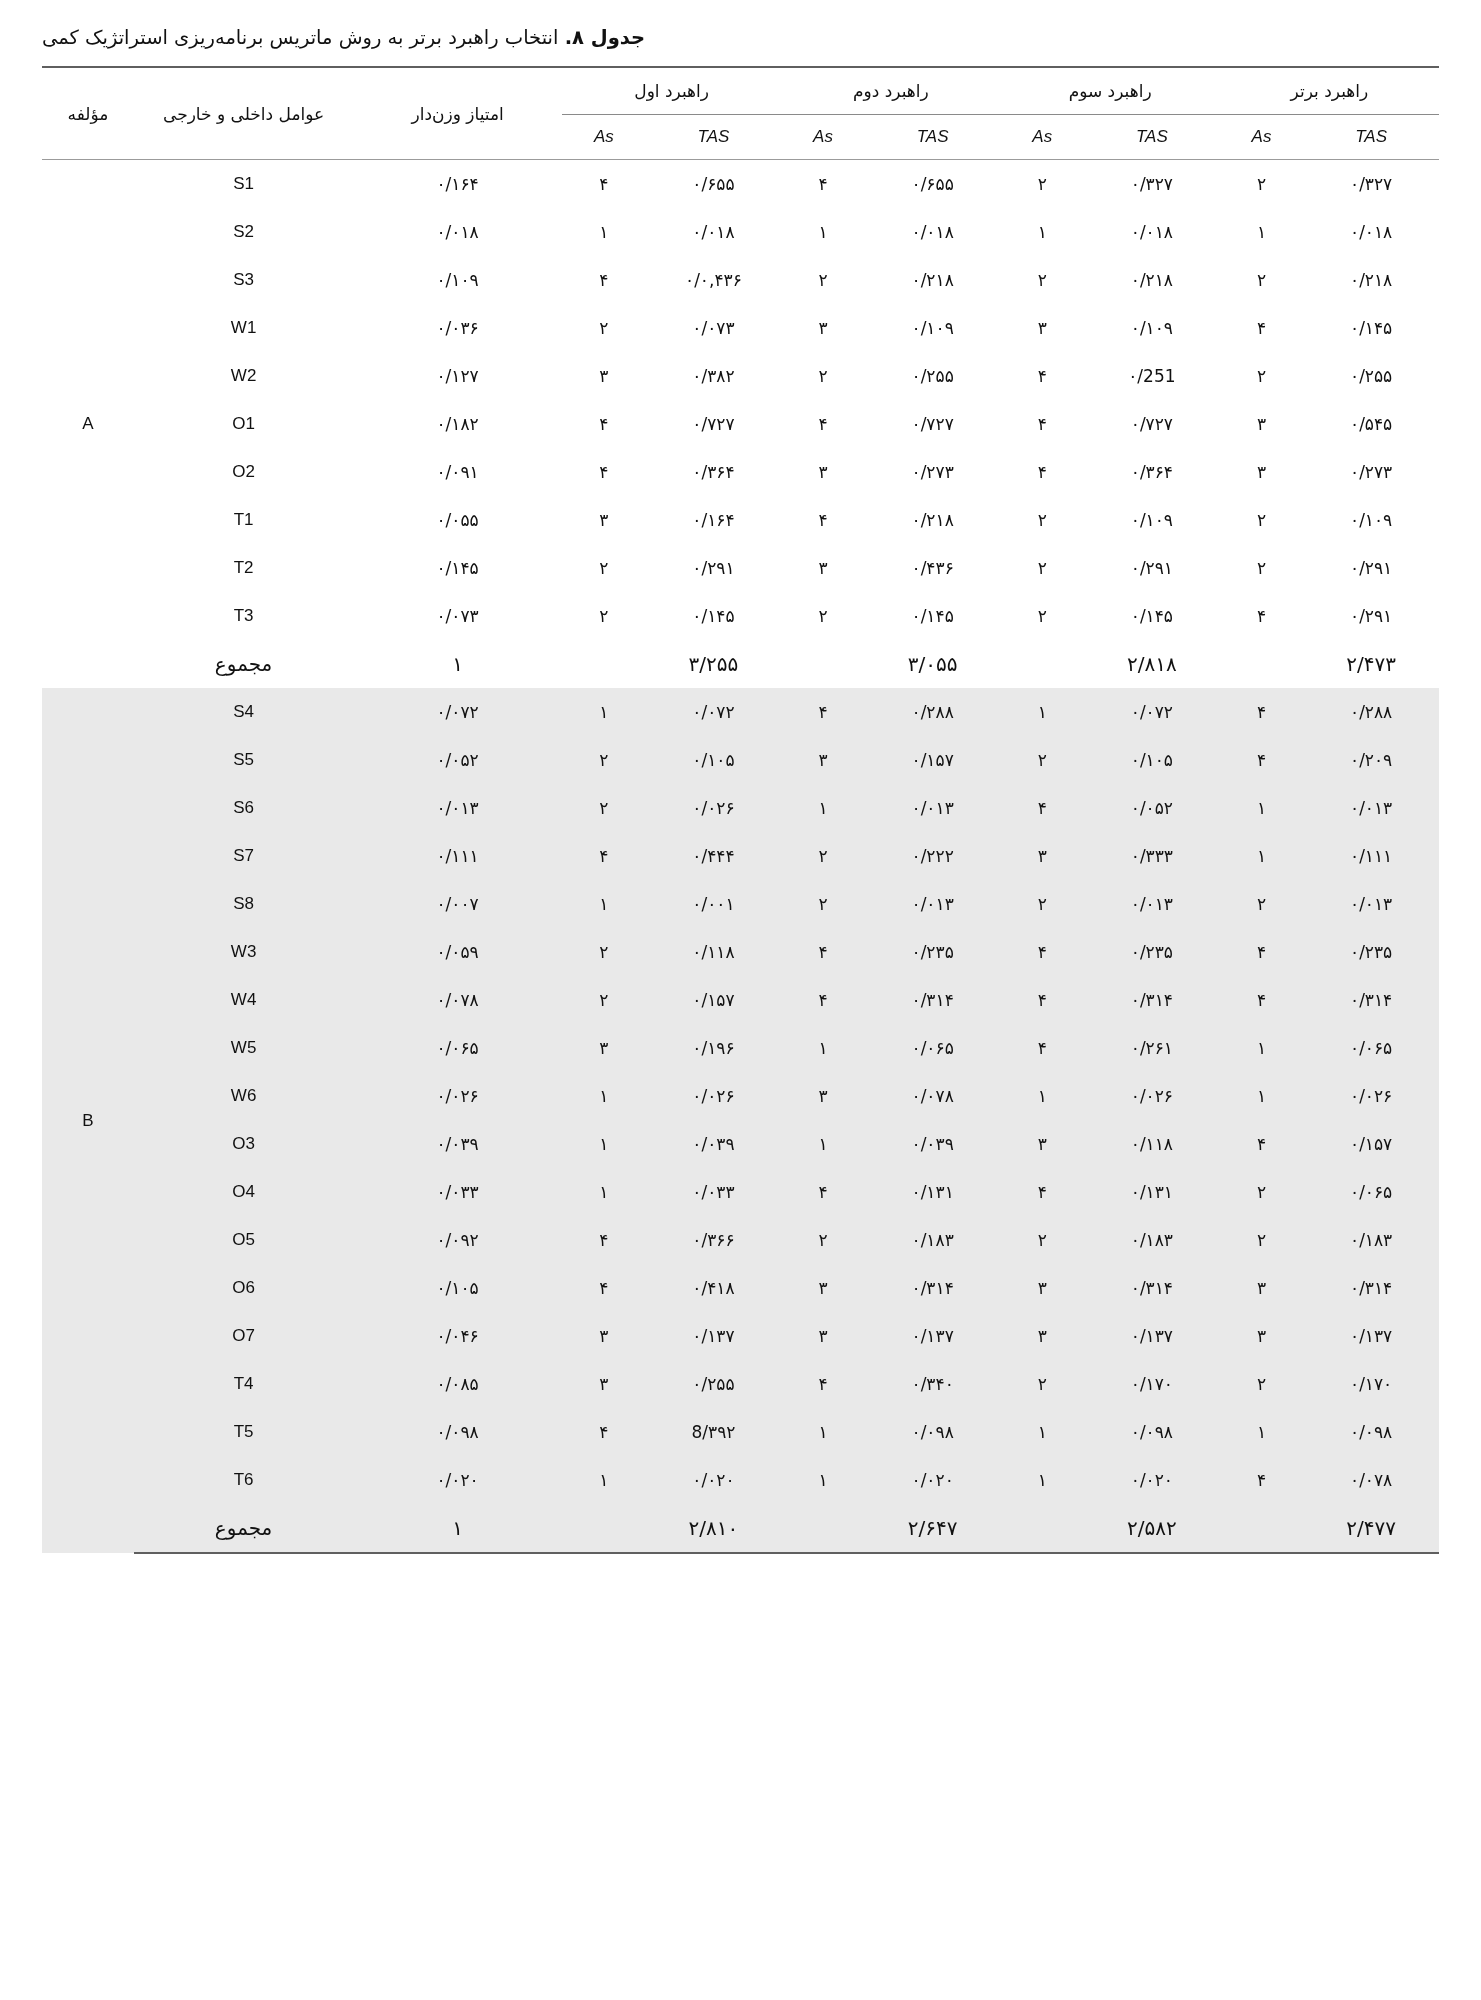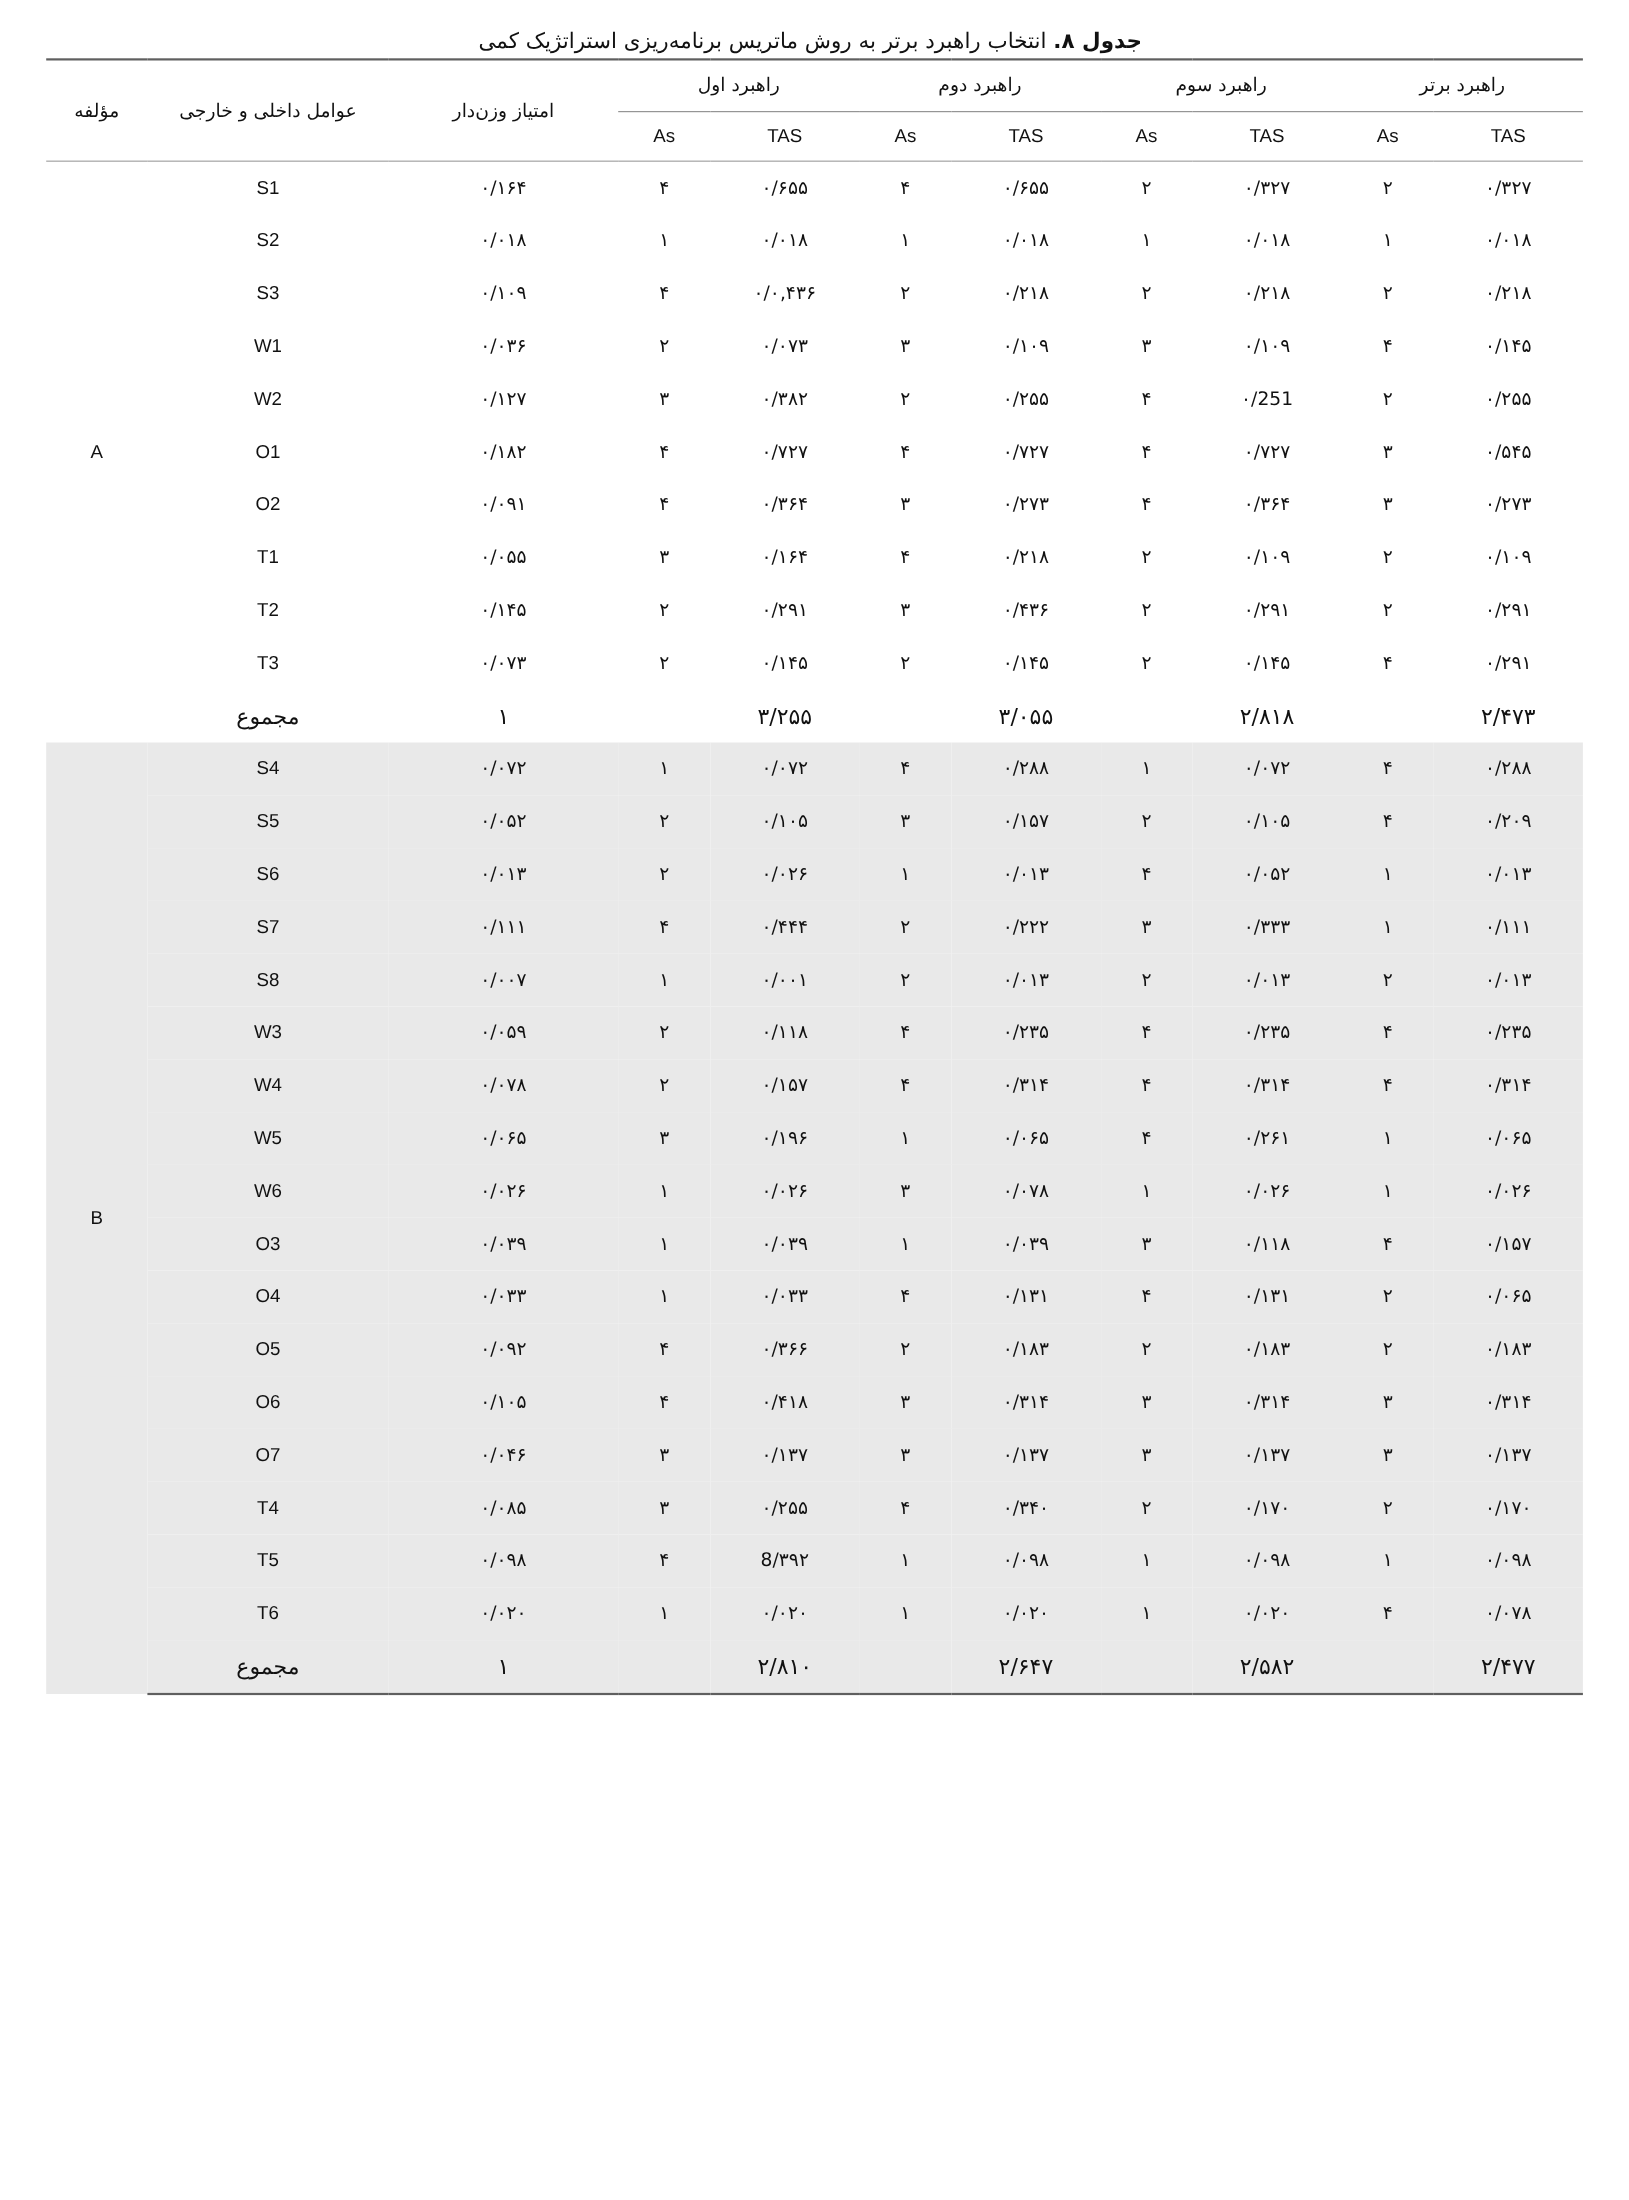--- a/index.html
+++ b/index.html
@@ -12,24 +12,24 @@
     min-height: 2000px;
     font-family: "DejaVu Sans", "Liberation Sans", sans-serif;
     color: #111111;
   }
   .page {
     width: 1481px;
     box-sizing: border-box;
     padding: 18px 42px 20px 42px;
   }
   .caption {
-    text-align: center;
+    text-align: left;
     font-size: 19.5px;
     line-height: 1.6;
-    margin: 4px 8px 0 0;
+    margin: 4px 8px 13px 0;
     color: #111;
   }
   .caption .bold {
     font-weight: bold;
   }
   table.qspm {
     width: 100%;
     border-collapse: collapse;
     table-layout: fixed;
     direction: rtl;
@@ -52,20 +52,21 @@
     height: 46px;
     font-size: 17.5px;
     padding-top: 8px;
   }
   .hdr-group td.grp {
     border-bottom: 1.2px solid #8a8a8a;
   }
   .hdr-sub td {
     height: 44px;
     font-size: 17.5px;
+    font-style: italic;
   }
   .hdr-sub {
     border-bottom: 1.4px solid #9b9b9b;
   }
   .hdr-sub td {
     border-bottom: 1.4px solid #9b9b9b;
     padding-bottom: 6px;
   }
   tbody tr td {
     height: 48px;

